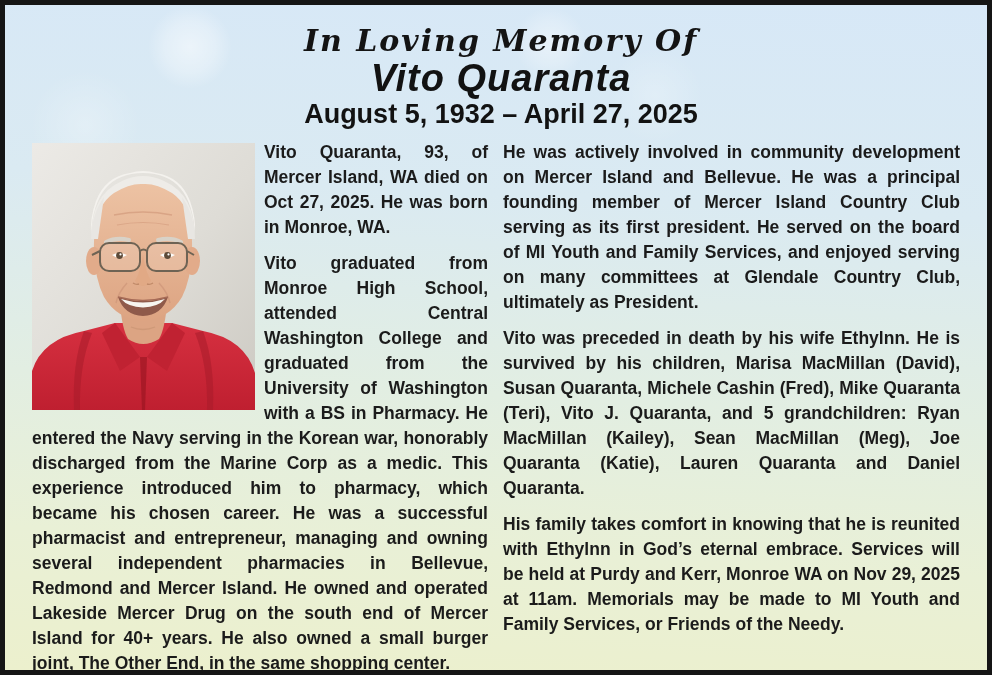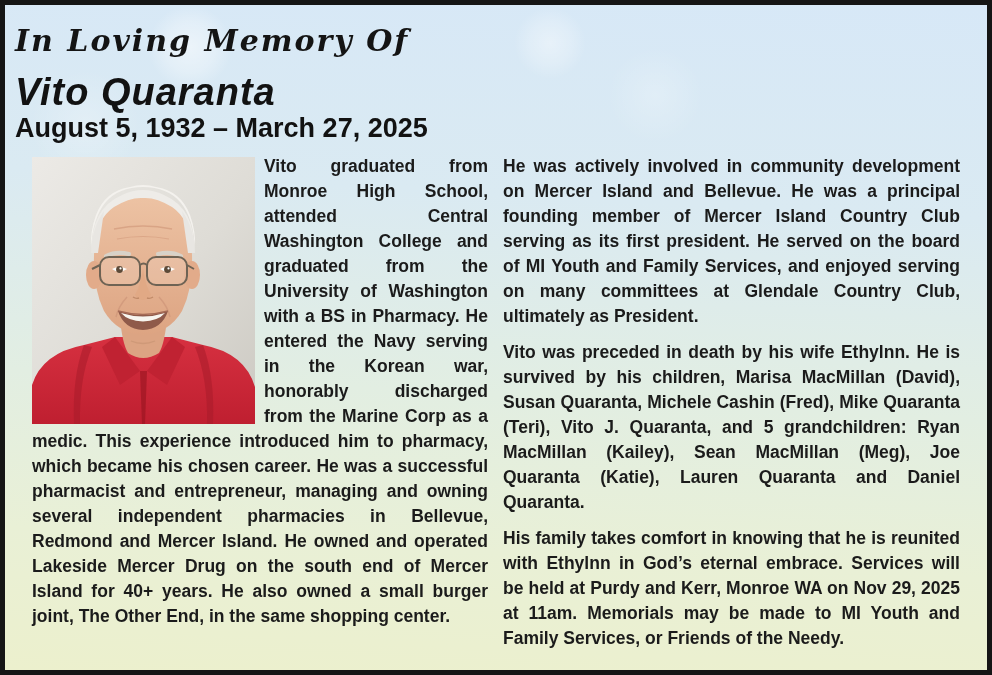--- a/index.html
+++ b/index.html
@@ -11,31 +11,31 @@
     overflow:hidden;
     background-image:
       radial-gradient(circle 42px at 185px 42px, rgba(255,255,255,0.50) 0%, rgba(255,255,255,0.28) 60%, rgba(255,255,255,0) 100%),
       radial-gradient(circle 36px at 545px 38px, rgba(255,255,255,0.40) 0%, rgba(255,255,255,0.20) 60%, rgba(255,255,255,0) 100%),
       radial-gradient(circle 55px at 80px 120px, rgba(255,255,255,0.25) 0%, rgba(255,255,255,0) 100%),
       radial-gradient(circle 48px at 650px 90px, rgba(255,255,255,0.22) 0%, rgba(255,255,255,0) 100%),
       linear-gradient(183deg, #d7e8f7 0%, #daeaf2 30%, #e2eee2 58%, #e9f0d6 80%, #ecf0cd 100%);
     font-family:"Liberation Sans", sans-serif;
     color:#1b1b1b;
   }
-  .header { text-align:left; padding-top:20px; line-height:1.05;padding-left:10px; }
+  .header { text-align:center; padding-top:20px; line-height:1.05;padding-left:10px; }
   .eyebrow {
     font-family:"DejaVu Serif", serif;
     font-style:italic; font-weight:bold;
     font-size:30px; letter-spacing:2px; color:#141414;
   }
   .name {
     font-family:"Liberation Sans", sans-serif;
     font-weight:bold; font-style:italic;
     font-size:38px; letter-spacing:1px; color:#121212;
-    margin-top:16px;
+    margin-top:2px;
   }
   .dates {
     font-weight:bold; font-size:27px; color:#121212;
     margin-top:2px; letter-spacing:0px;
   }
   .body-area {
     display:flex; gap:15px;
     padding:0 27px; margin-top:11px;
   }
   .col { font-size:17.5px; font-weight:bold; line-height:25px; text-align:justify; }
@@ -49,21 +49,21 @@
   }
 </style>
 </head>
 <body>
 
 <div class="page">
 
   <div class="header">
     <div class="eyebrow">In Loving Memory Of</div>
     <div class="name">Vito Quaranta</div>
-    <div class="dates">August 5, 1932 – March 27, 2025</div>
+    <div class="dates">August 5, 1932 – April 27, 2025</div>
   </div>
 
   <div class="body-area">
 
     <div class="col col-left">
 
       <svg class="portrait" viewBox="0 0 223 267" role="img">
         <defs>
           <linearGradient id="wall" x1="0" y1="0" x2="1" y2="1">
             <stop offset="0" stop-color="#eceae6"></stop>
@@ -126,20 +126,21 @@
         <path d="M95,140 Q86,150 84,160" stroke="#cf977a" stroke-width="1.4" fill="none" opacity="0.8"></path>
         <path d="M127,140 Q136,150 138,160" stroke="#cf977a" stroke-width="1.4" fill="none" opacity="0.8"></path>
 
         <path d="M86,154 Q111,162 136,154 Q130,172 111,173 Q92,172 86,154 Z" fill="#8f5a4a"></path>
         <path d="M89,156 Q111,163 133,156 Q126,164 111,164.5 Q96,164 89,156 Z" fill="#f7f5ef"></path>
         <path d="M86,154 Q111,161 136,154" stroke="#a56a56" stroke-width="1.6" fill="none"></path>
 
         <path d="M99,184 Q111,189 123,184" stroke="#c99474" stroke-width="1.3" fill="none" opacity="0.7"></path>
       </svg>
 
+      <p>Vito Quaranta, 93, of Mercer Island, WA died on Oct 27, 2025. He was born in Monroe, WA.</p>
       <p>Vito graduated from Monroe High School, attended Central Washington College and graduated from the University of Washington with a BS in Pharmacy. He entered the Navy serving in the Korean war, honorably discharged from the Marine Corp as a medic. This experience introduced him to pharmacy, which became his chosen career. He was a successful pharmacist and entrepreneur, managing and owning several independent pharmacies in Bellevue, Redmond and Mercer Island. He owned and operated Lakeside Mercer Drug on the south end of Mercer Island for 40+ years. He also owned a small burger joint, The Other End, in the same shopping center.</p>
 
     </div>
 
     <div class="col col-right">
       <p>He was actively involved in community development on Mercer Island and Bellevue. He was a principal founding member of Mercer Island Country Club serving as its first president. He served on the board of MI Youth and Family Services, and enjoyed serving on many committees at Glendale Country Club, ultimately as President.</p>
       <p>Vito was preceded in death by his wife Ethylnn. He is survived by his children, Marisa MacMillan (David), Susan Quaranta, Michele Cashin (Fred), Mike Quaranta (Teri), Vito J. Quaranta, and 5 grandchildren: Ryan MacMillan (Kailey), Sean MacMillan (Meg), Joe Quaranta (Katie), Lauren Quaranta and Daniel Quaranta.</p>
       <p>His family takes comfort in knowing that he is reunited with Ethylnn in God’s eternal embrace. Services will be held at Purdy and Kerr, Monroe WA on Nov 29, 2025 at 11am. Memorials may be made to MI Youth and Family Services, or Friends of the Needy.</p>
     </div>
 

